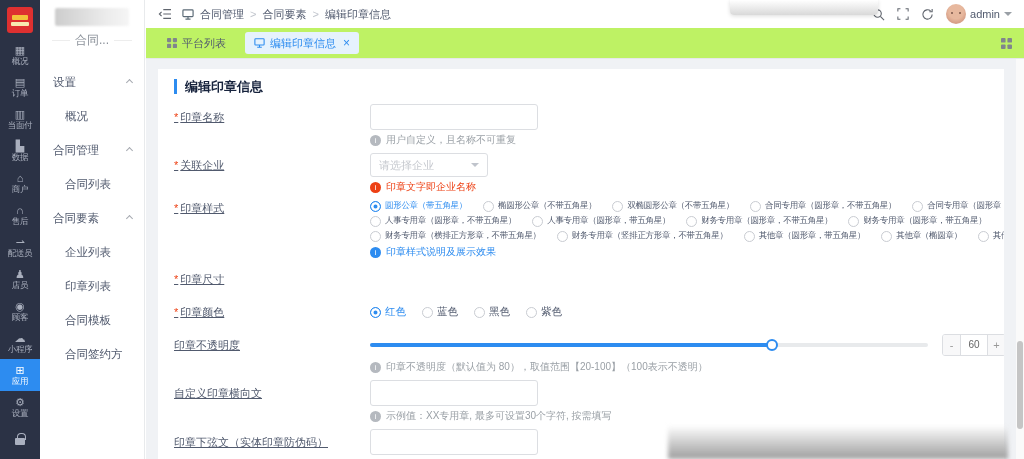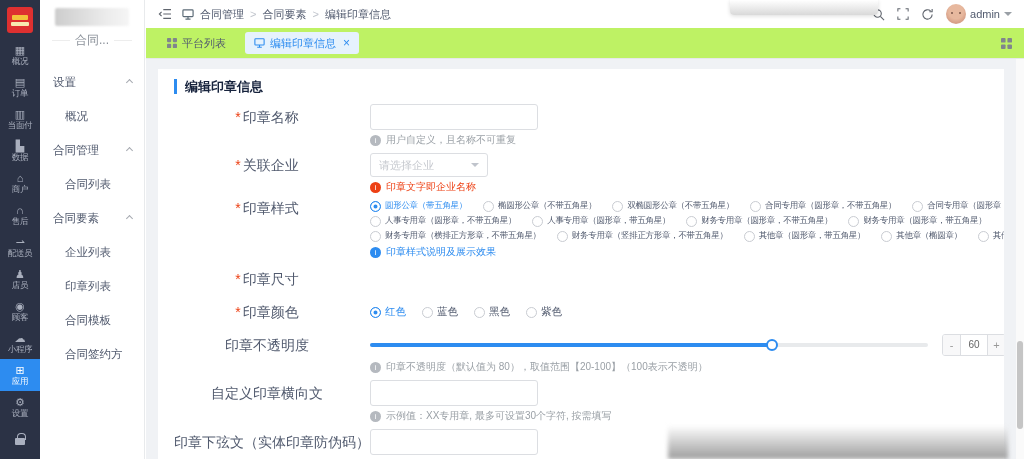--- a/index.html
+++ b/index.html
@@ -68,22 +68,22 @@
   .tab-close { font-size:12px; line-height:12px; margin-left:2px; cursor:pointer; }
   .tab-grid { margin-left:auto; display:flex; color:#80858c; cursor:pointer; }
 
   .content { position:absolute; top:59px; left:0; right:8px; bottom:0; background:#f0f2f5; padding:10px 12px 0; }
   .card { position:relative; background:#fff; height:100%; padding:10px 16px 0; overflow:hidden; }
   .card-title { font-size:13px; font-weight:bold; color:#17233d; border-left:3px solid #2d8cf0;
     padding-left:8px; line-height:15px; margin-bottom:10px; }
 
   .frow { display:flex; align-items:center; margin-bottom:3px; }
   .frow.top { align-items:flex-start; }
-  .flabel { width:196px; flex:none; text-align:center; padding-right:10px; font-size:14px;
-    color:#515a6e; line-height:24px; white-space:nowrap; }
+  .flabel { width:196px; flex:none; text-align:left; padding-right:10px; font-size:11px;
+    color:#515a6e; line-height:24px; white-space:nowrap;text-decoration:underline; }
   .star { color:#ed4014; margin-right:2px; }
   .fctrl { flex:1; min-width:0; display:flex; align-items:center; }
   .fctrl.col { display:block; }
   .tinput { width:168px; height:26px; border:1px solid #dcdee2; border-radius:3px; background:#fff;
     font-size:11px; padding:0 7px; color:#515a6e; outline:none; }
   .select { width:118px; height:24px; border:1px solid #dcdee2; border-radius:3px; background:#fff;
     display:flex; align-items:center; padding:0 8px; cursor:pointer; }
   .select .ph { color:#c5c8ce; font-size:11px; }
   .sel-caret { margin-left:auto; width:0; height:0; border-left:4px solid transparent;
     border-right:4px solid transparent; border-top:4px solid #c0c4cc; }

